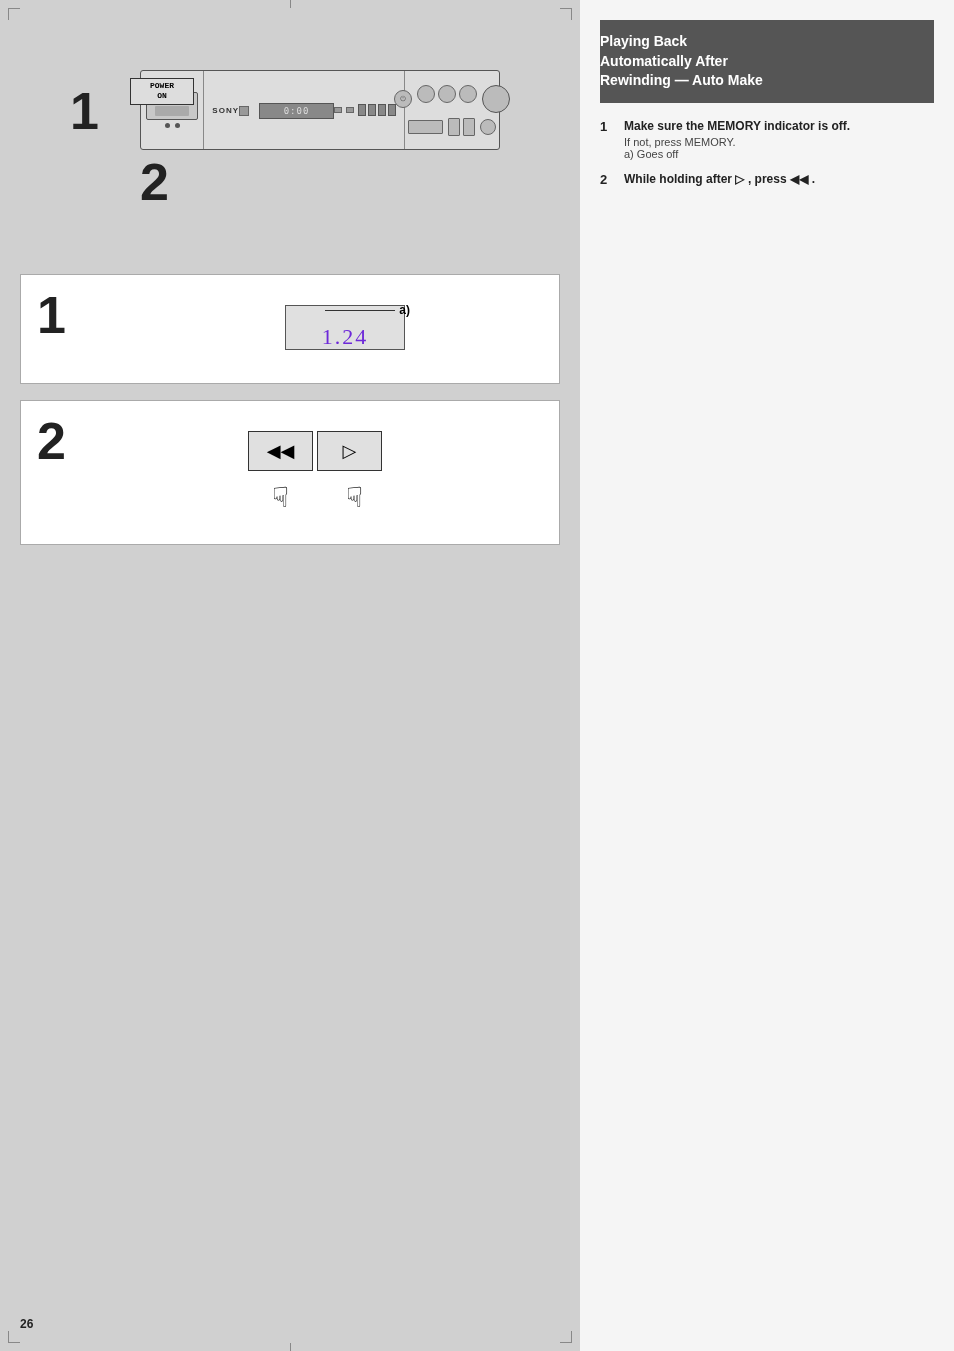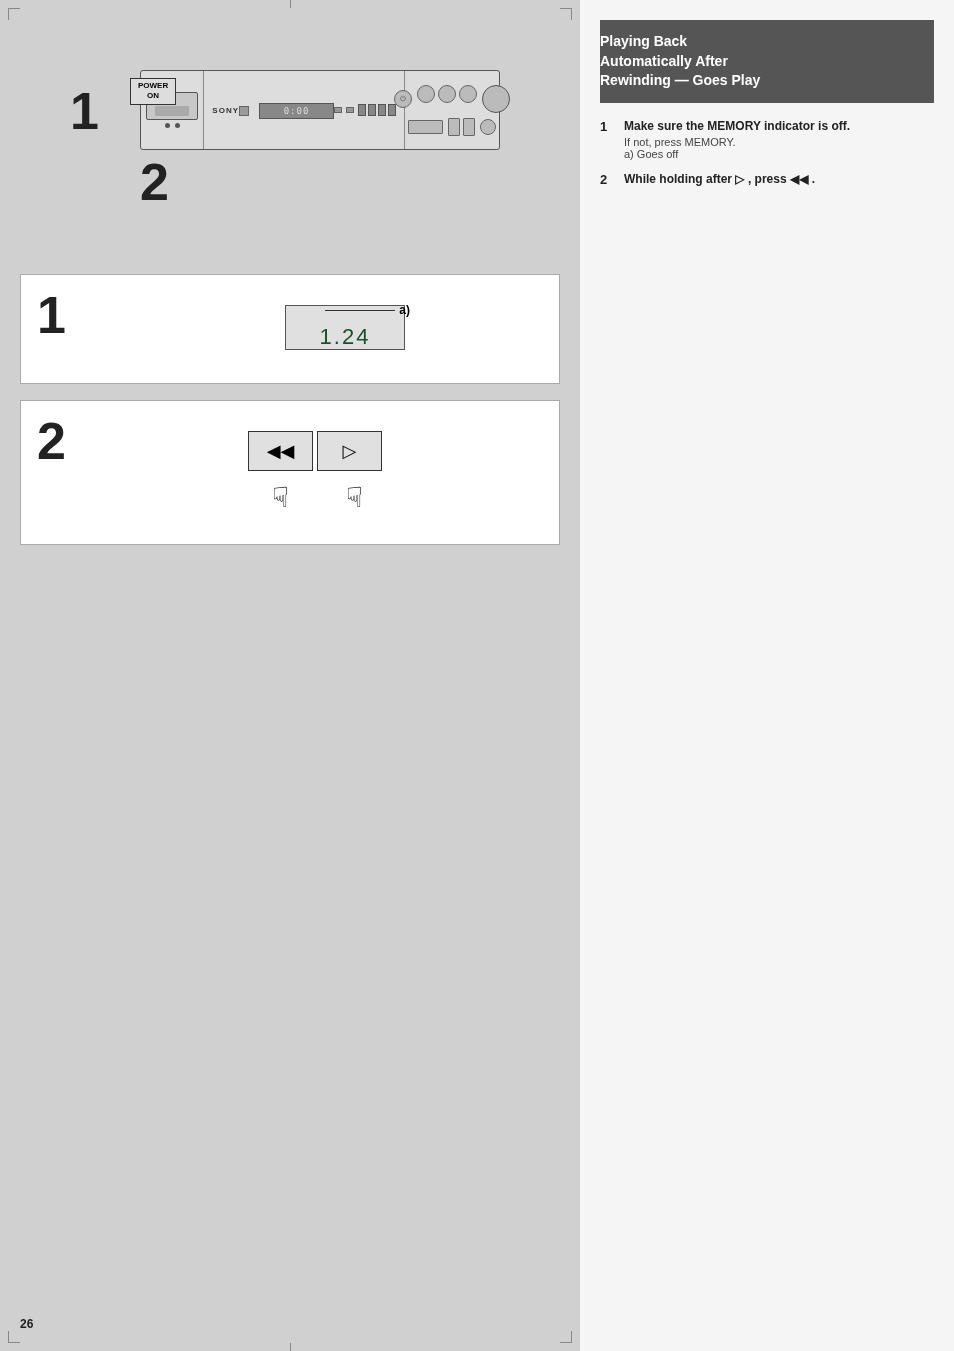--- a/index.html
+++ b/index.html
@@ -98,23 +98,23 @@
       width: 120px;
       height: 45px;
       border: 1.5px solid #555;
       background: #e0e0e0;
       display: flex;
       align-items: center;
       justify-content: center;
       position: relative;
     }
     .counter-text {
-      font-family: Liberation Sans, sans-serif;
+      font-family: Liberation Serif, serif;
       font-size: 22px;
-      color: #14532d;
+      color: #6d28d9;
       letter-spacing: 2px;
       margin-top: 19px;
     }
 
     
     .buttons-area {
       display: flex;
       flex-direction: column;
       align-items: center;
       justify-content: center;
@@ -367,26 +367,27 @@
       width: 28px;
       height: 28px;
       background: #bbb;
       border: 1.5px solid #555;
       border-radius: 50%;
     }
 
     .power-on-label {
       display: inline-block;
       border: 1.5px solid #333;
-      padding: 2px 7px;
+      padding: 2px 19px;
       font-size: 8px;
       font-weight: bold;
       background: #ddd;
       line-height: 1.3;
       text-align: center;
+      font-family: Liberation Mono, monospace;
     }
 
   </style>
 </head>
 <body>
 
 <div class="page-container">
 
   <div class="left-panel">
 
@@ -517,21 +518,21 @@
 
     <div class="page-number">26</div>
   </div>
 
   <div class="right-panel">
 
     <div class="title-box">
       <div class="title-box-text">
         <span>Playing Back</span><br>
         <span>Automatically After</span><br>
-        <span>Rewinding — Goes Play</span>
+        <span>Rewinding — Auto Make</span>
       </div>
     </div>
 
 
     <div class="steps-list">
 
       <div class="step-item">
         <div class="step-item-number">1</div>
         <div class="step-item-content">
           <div class="step-item-title">Make sure the MEMORY indicator is off.</div>

